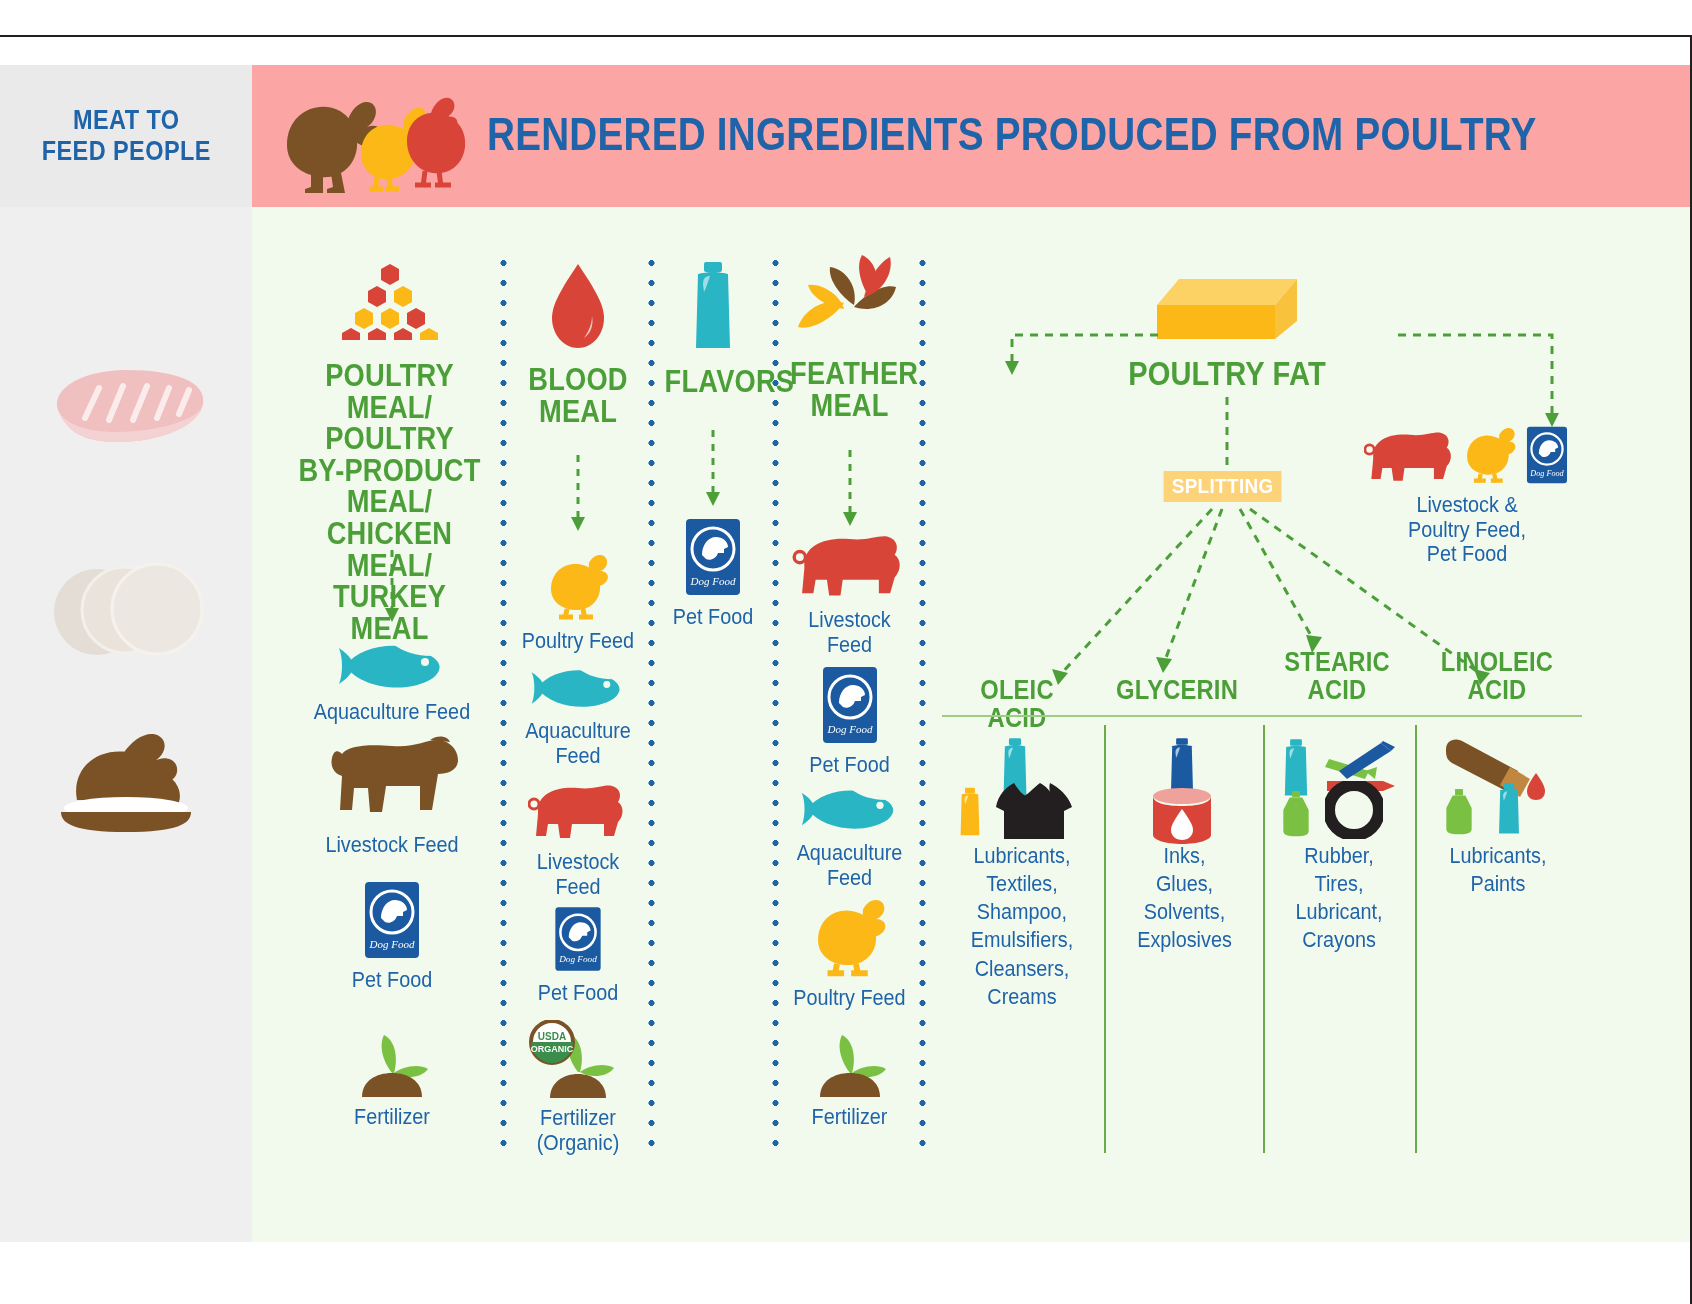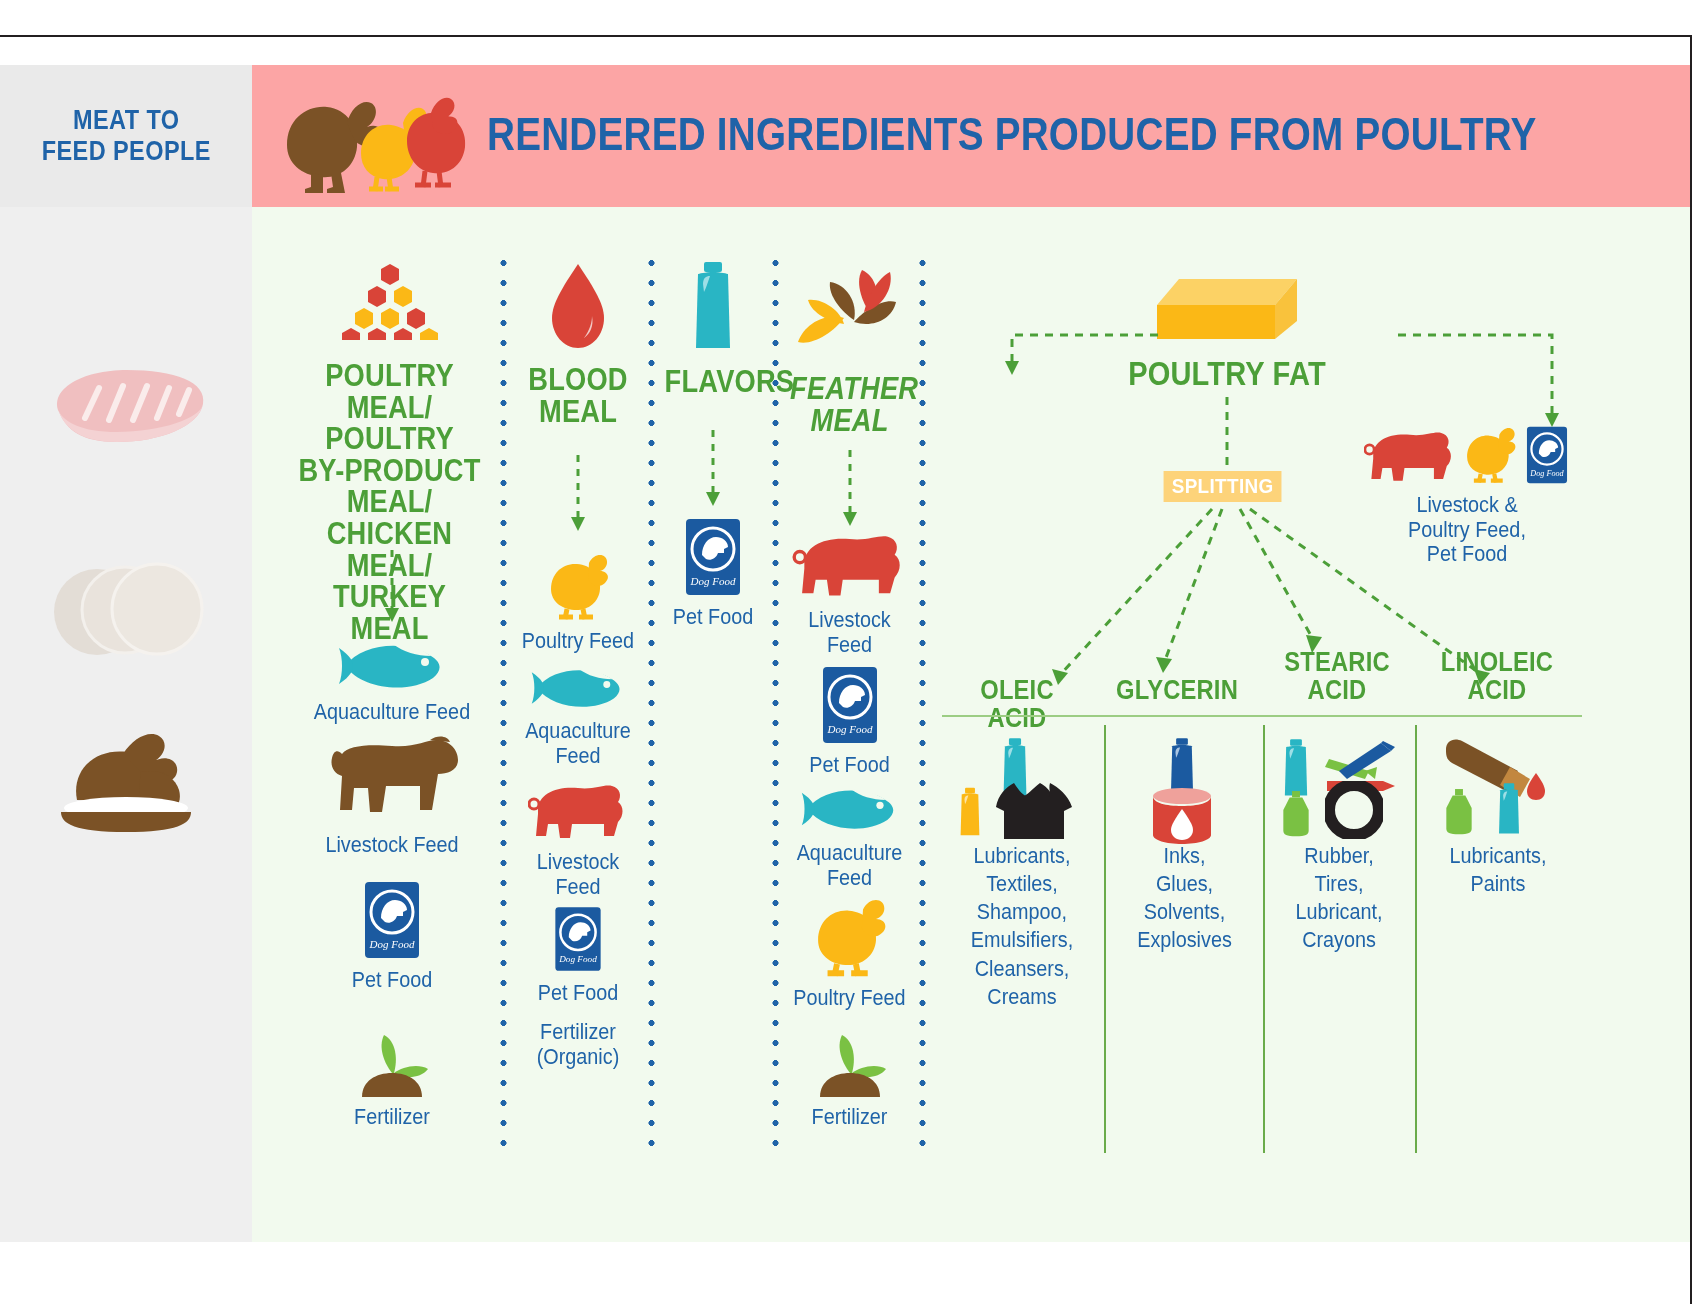--- a/index.html
+++ b/index.html
@@ -322,20 +322,31 @@
           <rect x="4" y="2" width="54" height="76" rx="4" fill="#1b5aa0"></rect>
           <circle cx="31" cy="32" r="21" fill="none" stroke="#fff" stroke-width="3"></circle>
           <path d="M20 38 C20 28 26 20 34 20 C40 20 46 24 46 30 L42 32 L42 36 L36 36 C34 42 28 44 24 42 Z" fill="#fff"></path>
           <text x="31" y="68" font-size="11" fill="#fff" text-anchor="middle" font-style="italic" font-family="Liberation Serif, serif">Dog Food</text>
         </svg>
       </span>
       <div class="node-label">Pet Food</div>
     </div>
 
     <div class="node" style="left:262px;top:955px;width:128px;">
+      <span class="ico">
+        <svg width="108" height="78" viewBox="0 0 108 78">
+          <path d="M54 52 C46 42 40 26 46 14 C58 20 60 38 56 52 Z" fill="#7ac143"></path>
+          <path d="M56 52 C64 46 80 42 90 48 C82 58 66 58 56 52 Z" fill="#7ac143"></path>
+          <path d="M26 78 C26 62 40 54 54 54 C68 54 82 62 82 78 Z" fill="#7b5226"></path>
+          <circle cx="28" cy="22" r="21" fill="#fff" stroke="#7b5226" stroke-width="4"></circle>
+          <path d="M7 22 A21 21 0 0 0 49 22 Z" fill="#3a8d4a"></path>
+          <text x="28" y="20" font-size="10" font-weight="bold" fill="#3a8d4a" text-anchor="middle" font-family="Liberation Sans, sans-serif">USDA</text>
+          <text x="28" y="32" font-size="9" font-weight="bold" fill="#fff" text-anchor="middle" font-family="Liberation Sans, sans-serif">ORGANIC</text>
+        </svg>
+      </span>
       <div class="node-label">
           <div style="white-space:pre-line">Fertilizer
 (Organic)</div>
         </div>
     </div>
 
     <div class="col" style="left:406px;top:195px;width:110px;">
       <div>
         <svg width="58" height="92" viewBox="0 0 58 92">
           <rect x="20" y="2" width="18" height="10" rx="2" fill="#29b5c4"></rect>
@@ -358,21 +369,21 @@
         <svg width="62" height="80" viewBox="0 0 62 80">
           <rect x="4" y="2" width="54" height="76" rx="4" fill="#1b5aa0"></rect>
           <circle cx="31" cy="32" r="21" fill="none" stroke="#fff" stroke-width="3"></circle>
           <path d="M20 38 C20 28 26 20 34 20 C40 20 46 24 46 30 L42 32 L42 36 L36 36 C34 42 28 44 24 42 Z" fill="#fff"></path>
           <text x="31" y="68" font-size="11" fill="#fff" text-anchor="middle" font-style="italic" font-family="Liberation Serif, serif">Dog Food</text>
         </svg>
       </span>
       <div class="node-label">Pet Food</div>
     </div>
 
-    <div class="col" style="left:530px;top:201px;width:135px;font-style:italic;">
+    <div class="col" style="left:530px;top:186px;width:135px;">
       <div>
         <svg width="120" height="95" viewBox="0 0 120 95">
           <path d="M72 4 C86 10 92 30 82 50 C74 40 64 18 72 4 Z" fill="#d94438"></path>
           <path d="M106 36 C102 54 82 62 64 56 C74 44 94 32 106 36 Z" fill="#7b5226"></path>
           <path d="M8 76 C14 58 36 46 54 52 C44 66 22 80 8 76 Z" fill="#fbb816"></path>
           <path d="M40 16 C56 18 68 36 64 54 C52 46 38 30 40 16 Z" fill="#7b5226"></path>
           <path d="M100 6 C104 22 92 42 74 46 C78 30 88 12 100 6 Z" fill="#d94438"></path>
           <path d="M18 34 C32 32 50 44 54 58 C40 56 22 48 18 34 Z" fill="#fbb816"></path>
         </svg>
       </div>

